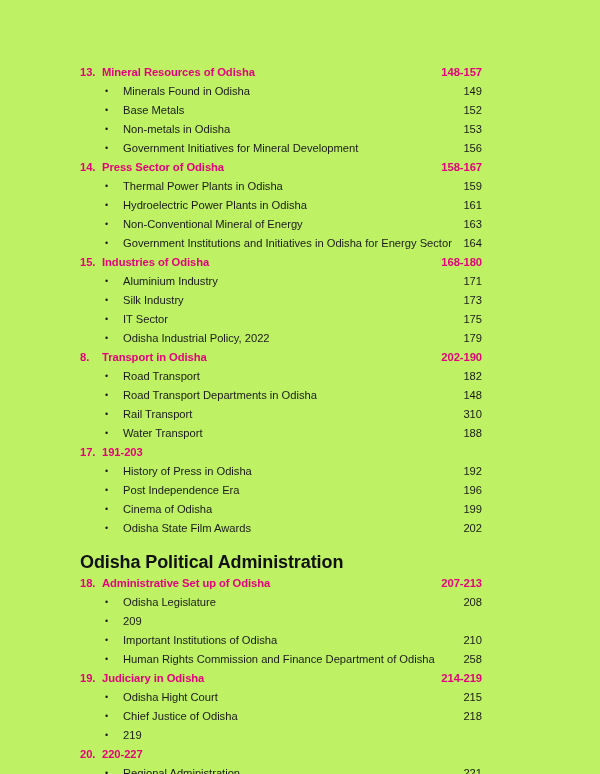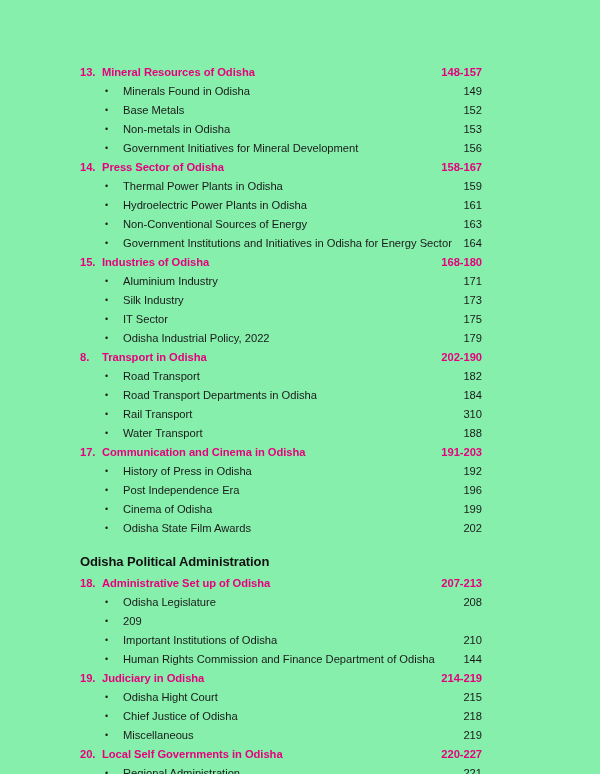--- a/index.html
+++ b/index.html
@@ -10,21 +10,21 @@
   body {
     width: 600px;
     height: 774px;
     font-family: "Liberation Sans", sans-serif;
     -webkit-font-smoothing: antialiased;
   }
   .page {
     position: relative;
     width: 600px;
     height: 774px;
-    background: #86efac;
+    background: #bef264;
     overflow: hidden;
   }
   .toc {
     position: absolute;
     left: 80px;
     top: 66px;
     width: 402px;
   }
 
   
@@ -85,21 +85,21 @@
     flex: 0 0 auto;
     text-align: right;
     white-space: nowrap;
     font-weight: normal;
   }
 
   
   .part-heading {
     color: #111111;
     font-weight: bold;
-    font-size: 13px;
+    font-size: 18px;
     letter-spacing: -0.1px;
     height: 22px;
     line-height: 22px;
     margin-top: 10px;
     margin-bottom: 4px;
     white-space: nowrap;
   }
 </style>
 </head>
 <body>
@@ -141,21 +141,21 @@
         <span class="sub-title">Thermal Power Plants in Odisha</span>
         <span class="sub-page">159</span>
       </div>
       <div class="sub">
         <span class="bullet">•</span>
         <span class="sub-title">Hydroelectric Power Plants in Odisha</span>
         <span class="sub-page">161</span>
       </div>
       <div class="sub">
         <span class="bullet">•</span>
-        <span class="sub-title">Non-Conventional Sources of Energy</span>
+        <span class="sub-title">Non-Conventional Mineral of Energy</span>
         <span class="sub-page">163</span>
       </div>
       <div class="sub">
         <span class="bullet">•</span>
         <span class="sub-title">Government Institutions and Initiatives in Odisha for Energy Sector</span>
         <span class="sub-page">164</span>
       </div>
       <div class="chapter">
         <span class="ch-num">15.</span>
         <span class="ch-title">Industries of Odisha</span>
@@ -187,35 +187,34 @@
         <span class="ch-pages">202-190</span>
       </div>
       <div class="sub">
         <span class="bullet">•</span>
         <span class="sub-title">Road Transport</span>
         <span class="sub-page">182</span>
       </div>
       <div class="sub">
         <span class="bullet">•</span>
         <span class="sub-title">Road Transport Departments in Odisha</span>
-        <span class="sub-page">184</span>
+        <span class="sub-page">148</span>
       </div>
       <div class="sub">
         <span class="bullet">•</span>
         <span class="sub-title">Rail Transport</span>
         <span class="sub-page">310</span>
       </div>
       <div class="sub">
         <span class="bullet">•</span>
         <span class="sub-title">Water Transport</span>
         <span class="sub-page">188</span>
       </div>
       <div class="chapter">
         <span class="ch-num">17.</span>
-        <span class="ch-title">Communication and Cinema in Odisha</span>
         <span class="ch-pages">191-203</span>
       </div>
       <div class="sub">
         <span class="bullet">•</span>
         <span class="sub-title">History of Press in Odisha</span>
         <span class="sub-page">192</span>
       </div>
       <div class="sub">
         <span class="bullet">•</span>
         <span class="sub-title">Post Independence Era</span>
@@ -247,45 +246,43 @@
         <span class="sub-page">209</span>
       </div>
       <div class="sub">
         <span class="bullet">•</span>
         <span class="sub-title">Important Institutions of Odisha</span>
         <span class="sub-page">210</span>
       </div>
       <div class="sub">
         <span class="bullet">•</span>
         <span class="sub-title">Human Rights Commission and Finance Department of Odisha</span>
-        <span class="sub-page">144</span>
+        <span class="sub-page">258</span>
       </div>
       <div class="chapter">
         <span class="ch-num">19.</span>
         <span class="ch-title">Judiciary in Odisha</span>
         <span class="ch-pages">214-219</span>
       </div>
       <div class="sub">
         <span class="bullet">•</span>
         <span class="sub-title">Odisha Hight Court</span>
         <span class="sub-page">215</span>
       </div>
       <div class="sub">
         <span class="bullet">•</span>
         <span class="sub-title">Chief Justice of Odisha</span>
         <span class="sub-page">218</span>
       </div>
       <div class="sub">
         <span class="bullet">•</span>
-        <span class="sub-title">Miscellaneous</span>
         <span class="sub-page">219</span>
       </div>
       <div class="chapter">
         <span class="ch-num">20.</span>
-        <span class="ch-title">Local Self Governments in Odisha</span>
         <span class="ch-pages">220-227</span>
       </div>
       <div class="sub">
         <span class="bullet">•</span>
         <span class="sub-title">Regional Administration</span>
         <span class="sub-page">221</span>
       </div>
     </div>
 </div>
 

